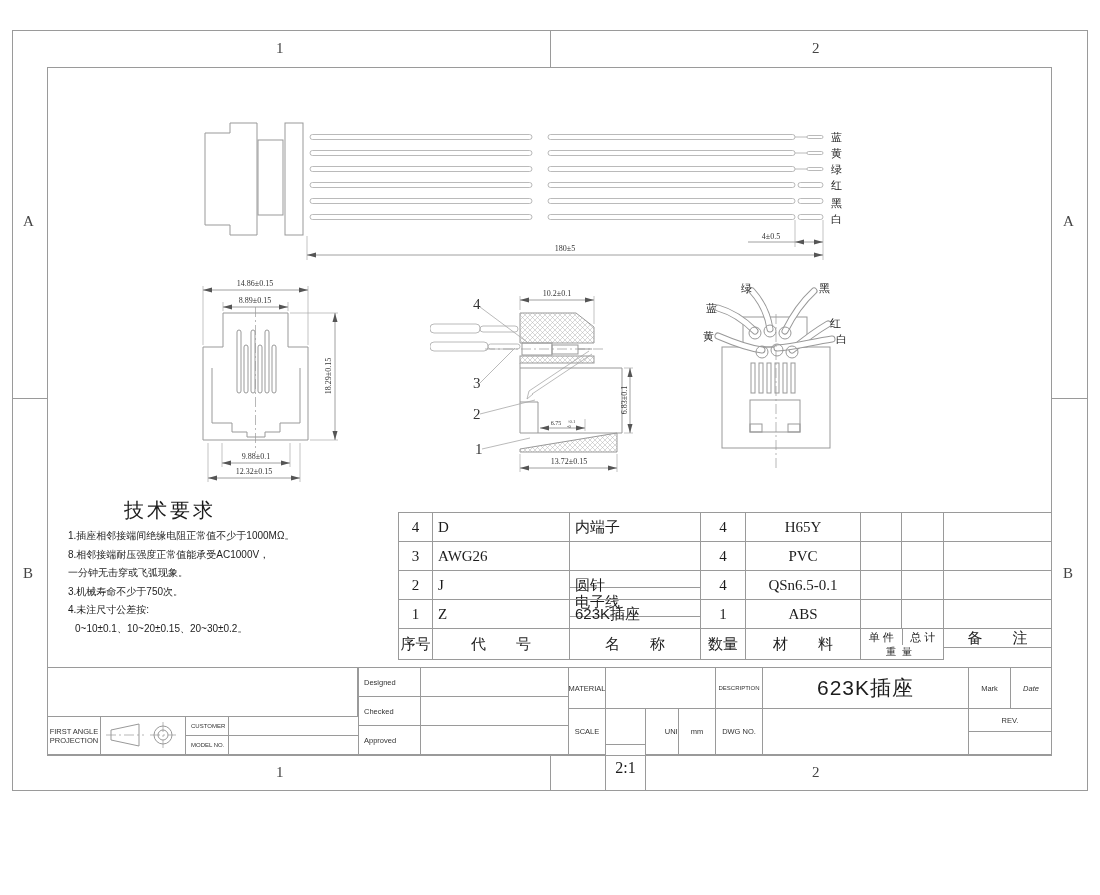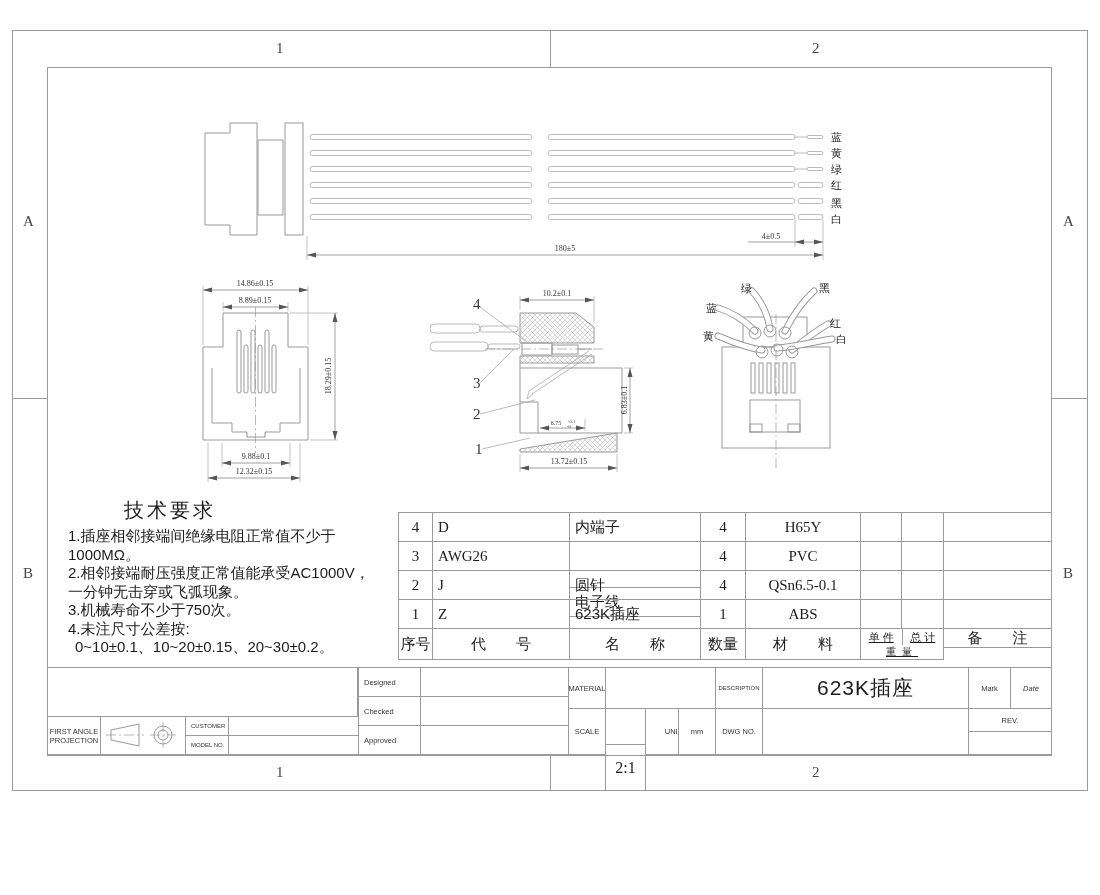--- a/index.html
+++ b/index.html
@@ -17,31 +17,31 @@
   .tube-o{stroke:#999;stroke-width:7;fill:none;stroke-linecap:round;}
   .tube-i{stroke:#fff;stroke-width:5;fill:none;stroke-linecap:round;}
   text.dimtxt{font:8px "Liberation Serif",serif;fill:#333;}
   text.dimtxt-s{font:6px "Liberation Serif",serif;fill:#333;}
   text.tol{font:4.5px "Liberation Serif",serif;fill:#333;}
   text.lbl{font:11px "Liberation Sans",sans-serif;fill:#222;}
   text.callout{font:15px "Liberation Serif",serif;fill:#333;}
   
   .tech{position:absolute;left:68px;top:497px;width:335px;color:#1c1c1c;}
   .tech-title{font-size:20px;letter-spacing:3px;margin-left:56px;margin-bottom:3px;}
-  .tech-item{font-size:15px;line-height:18.5px;}
+  .tech-item{font-size:10px;line-height:18.5px;}
   .tech-item.ind{padding-left:7px;}
   
   .cell{position:absolute;border:1px solid #9a9a9a;box-sizing:border-box;display:flex;align-items:center;justify-content:center;overflow:hidden;color:#1c1c1c;background:transparent;}
   .cell.left{justify-content:flex-start;padding-left:5px;}
   .bom-txt{font:15px "Liberation Serif",serif;}
   .bom-cn{font-size:15px;}
   .hdr{font-size:15px;}
   .eng{font:7.5px "Liberation Sans",sans-serif;color:#333;}
   .eng-xs{font:6px "Liberation Sans",sans-serif;color:#333;}
-  .wsplit{flex-direction:column;align-items:stretch;justify-content:flex-start;padding:0;text-decoration:underline;}
+  .wsplit{flex-direction:column;align-items:stretch;justify-content:flex-start;padding:0;}
   .wtop{display:flex;height:16px;font-size:11px;}
   .wtop span{flex:1;display:flex;align-items:center;justify-content:center;}
   .wtop span:first-child{border-right:1px solid #9a9a9a;}
   .wbot{flex:1;display:flex;align-items:center;justify-content:center;font-size:10px;letter-spacing:6px;}
   .desc-big{font-size:21px;letter-spacing:1px;}
   .scale-val{font:16px "Liberation Serif",serif;margin-top:36px;}
 </style>
 </head>
 <body>
 
@@ -270,21 +270,21 @@
   <text class="lbl" x="129" y="20">黑</text>
   <text class="lbl" x="16" y="40">蓝</text>
   <text class="lbl" x="140" y="55">红</text>
   <text class="lbl" x="13" y="68">黄</text>
   <text class="lbl" x="146" y="71">白</text>
 </svg>
 
 <div class="tech">
   <div class="tech-title">技术要求</div>
   <div class="tech-item">1.插座相邻接端间绝缘电阻正常值不少于1000MΩ。</div>
-  <div class="tech-item">2.相邻接端耐压强度正常值能承受AC1000V，</div>
+  <div class="tech-item">8.相邻接端耐压强度正常值能承受AC1000V，</div>
   <div class="tech-item">一分钟无击穿或飞弧现象。</div>
   <div class="tech-item">3.机械寿命不少于750次。</div>
   <div class="tech-item">4.未注尺寸公差按:</div>
   <div class="tech-item ind">0~10±0.1、10~20±0.15、20~30±0.2。</div>
 </div>
 
 <div class="abs" style="left:398px;top:512px;width:654px;height:148px;">
 
   <div class="cell bom-txt" style="left:0;top:0;width:35px;height:30px;">4</div>
   <div class="cell bom-txt left" style="left:34px;top:0;width:138px;height:30px;">D</div>

